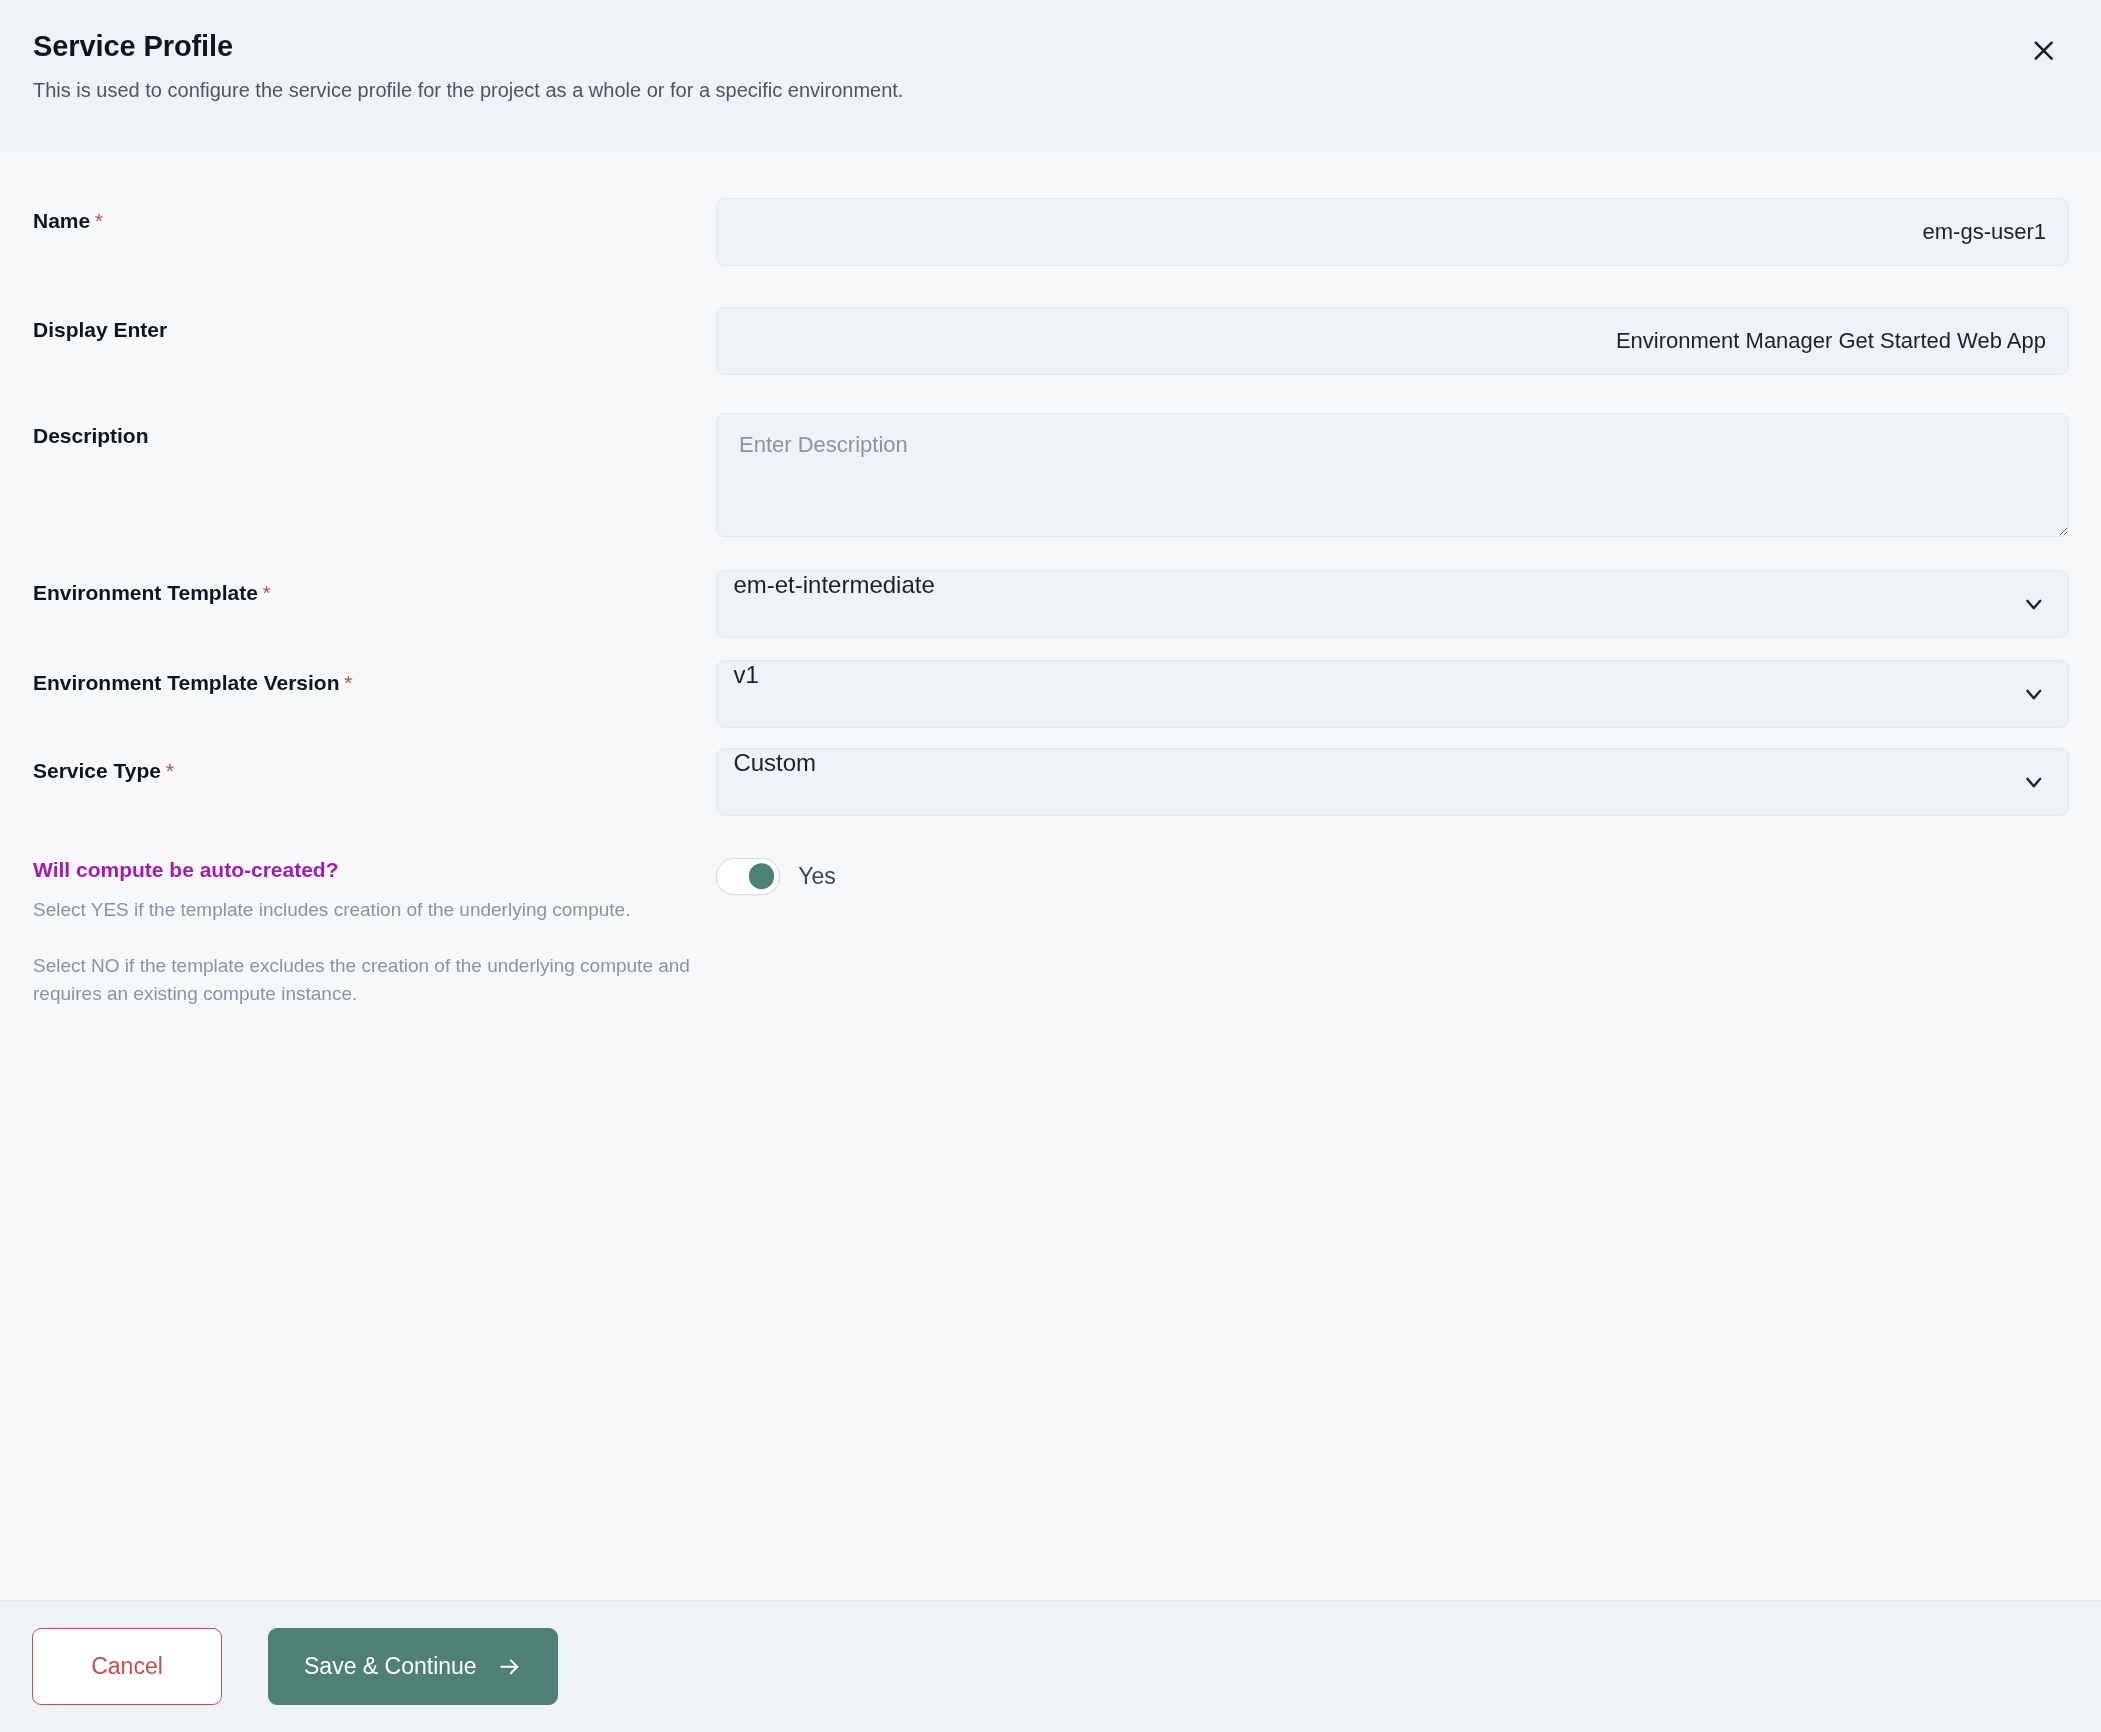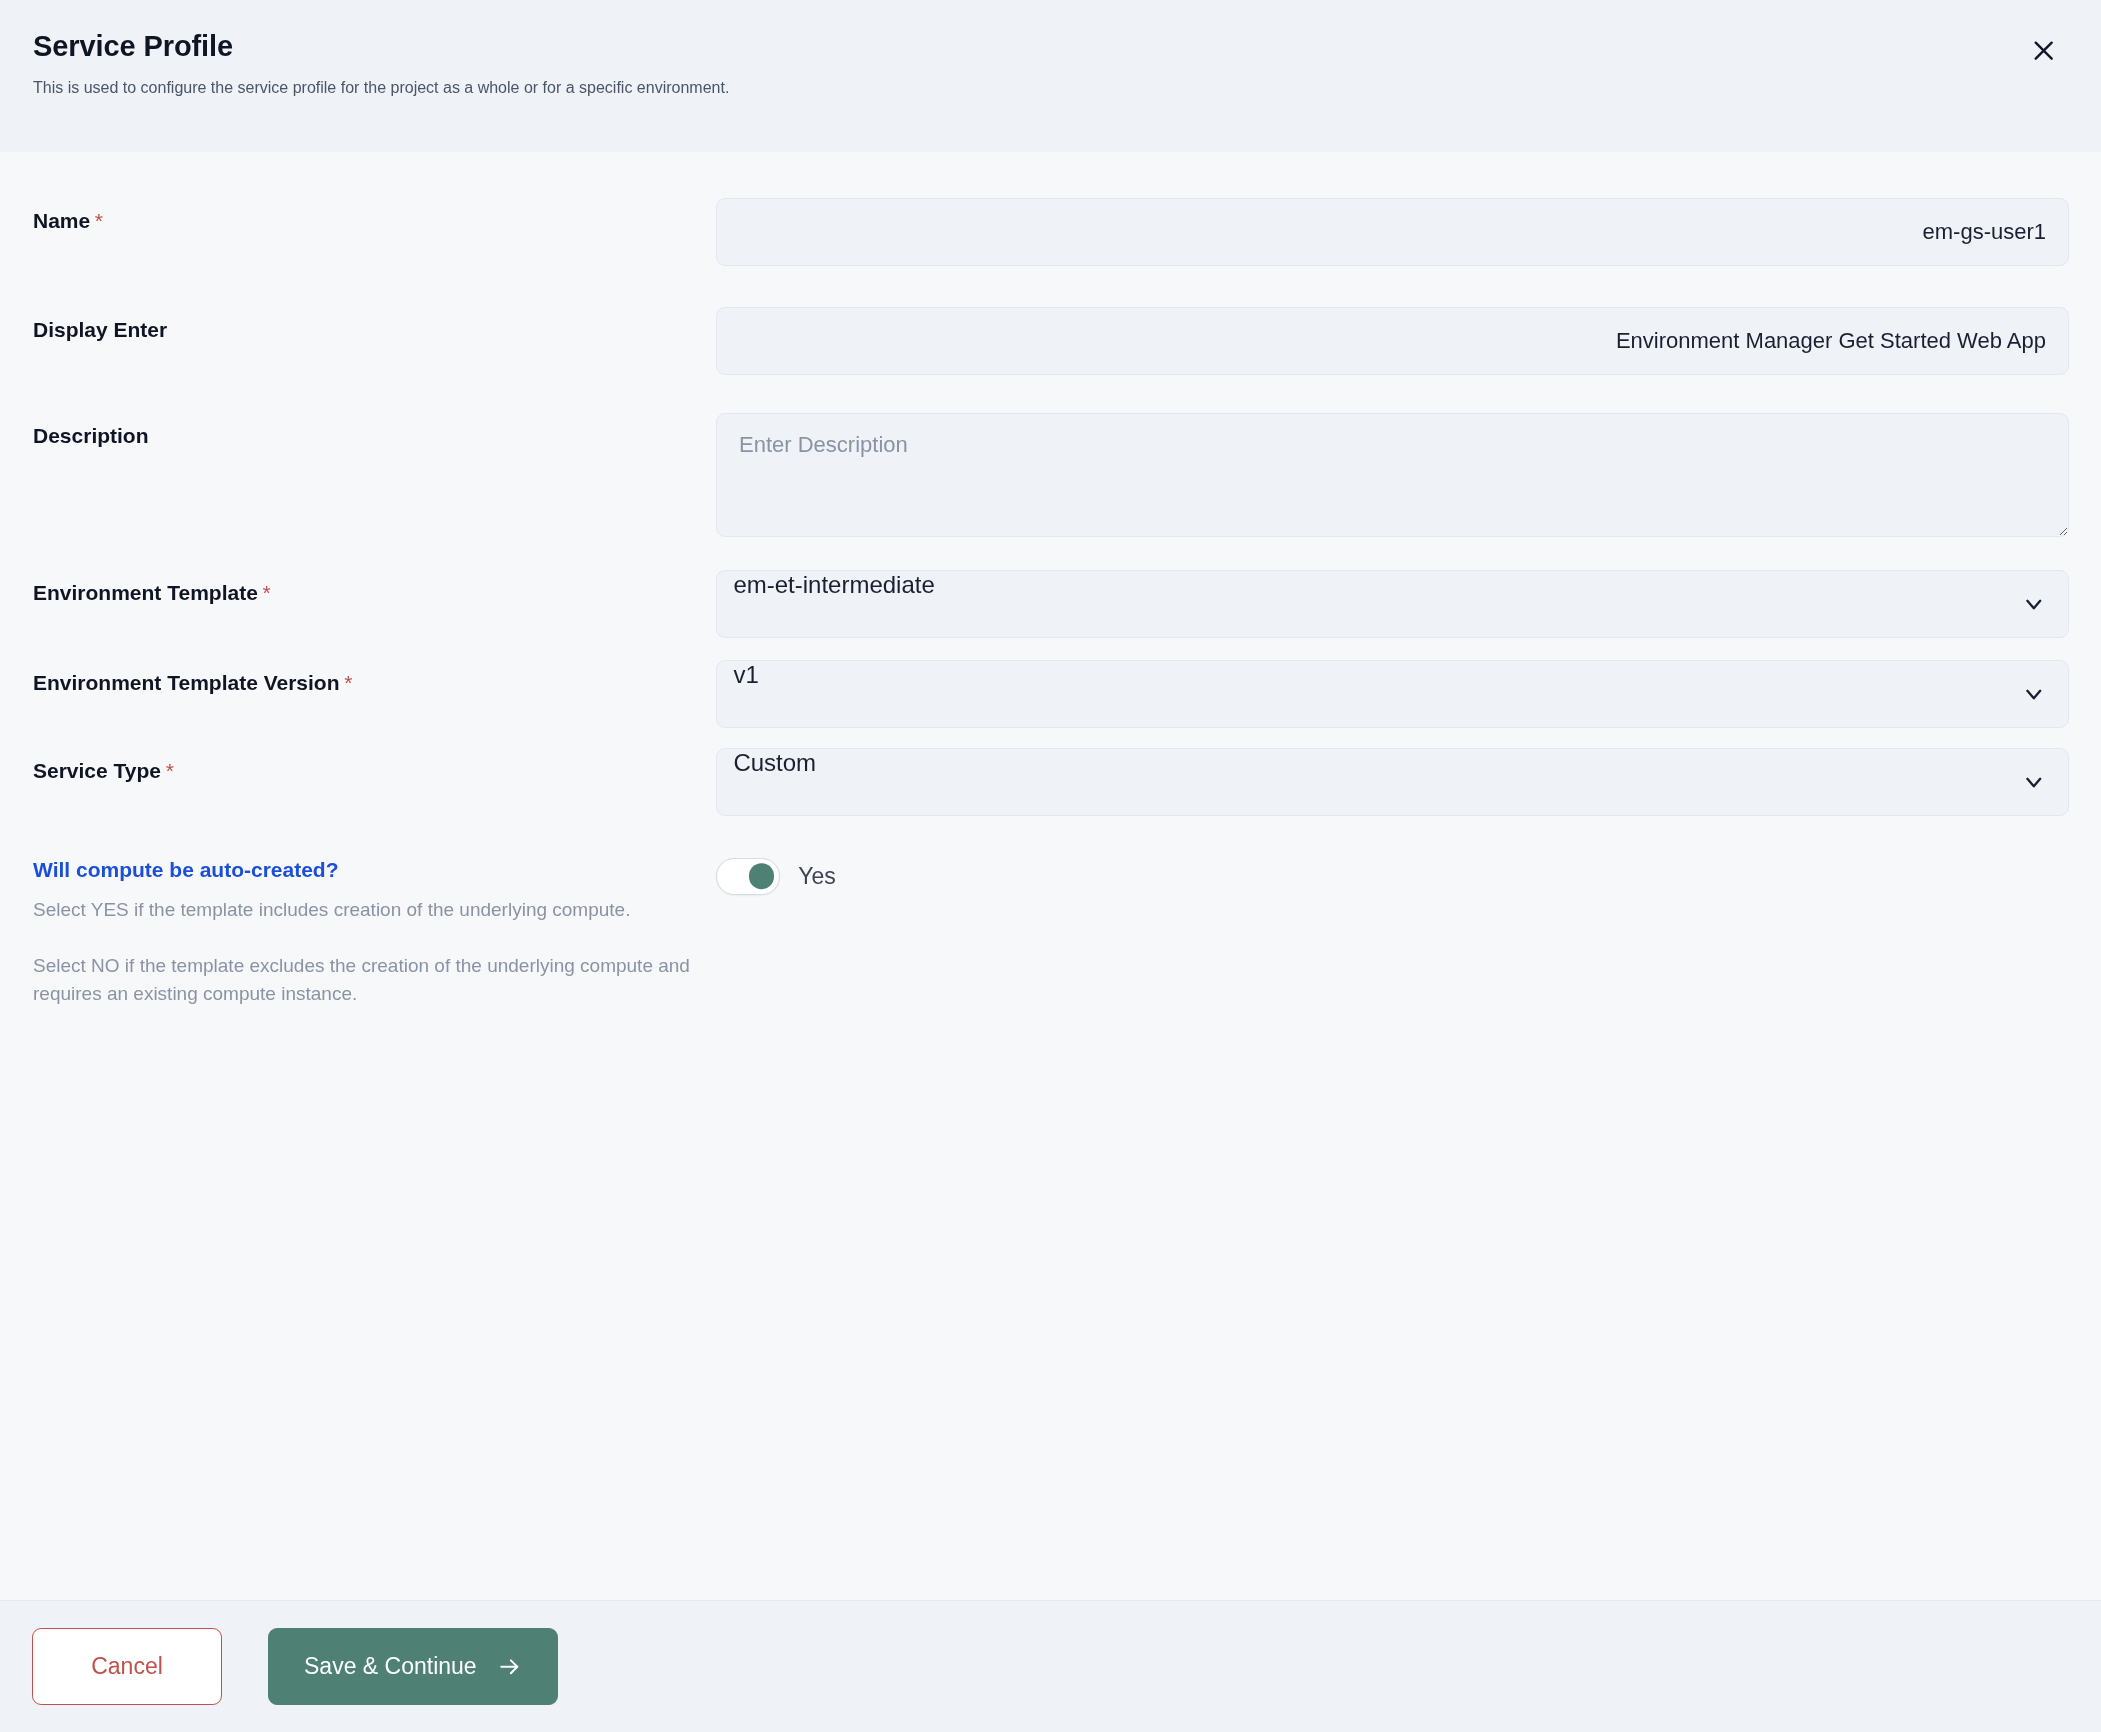--- a/index.html
+++ b/index.html
@@ -35,21 +35,21 @@
   }
   .modal-title {
     font-size: 29px;
     font-weight: bold;
     color: #0f1524;
     margin: 0 0 12.8px 0;
     line-height: 1.2;
     letter-spacing: -0.1px;
   }
   .modal-subtitle {
-    font-size: 16px;
+    font-size: 20px;
     color: #4a5568;
     margin: 0;
     line-height: 1.35;
     font-weight: normal;
   }
   .close-btn {
     position: absolute;
     top: 31px;
     right: 38px;
     width: 40px;
@@ -162,21 +162,21 @@
   .r-auto    { margin-top: 40px; }
 
   
   .toggle-label-col {
     width: 683px;
     flex: 0 0 683px;
   }
   .toggle-question {
     font-size: 21px;
     font-weight: bold;
-    color: #1d4ed8;
+    color: #a21caf;
     line-height: 1.3;
     margin: 0 0 12.8px 0;
   }
   .help-text {
     font-size: 19px;
     color: #8a93a5;
     line-height: 1.5;
     margin: 0 0 27.4px 0;
     max-width: 667px;
     font-weight: normal;

